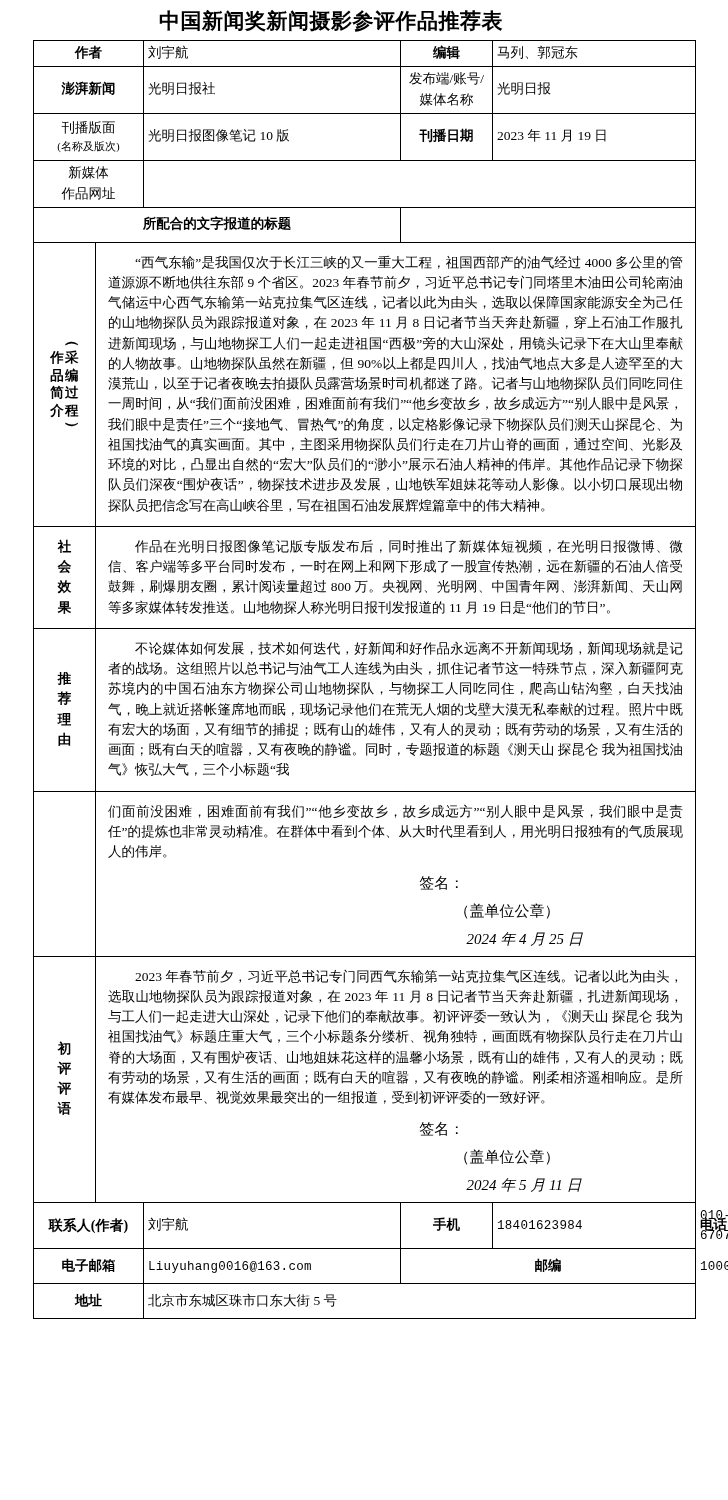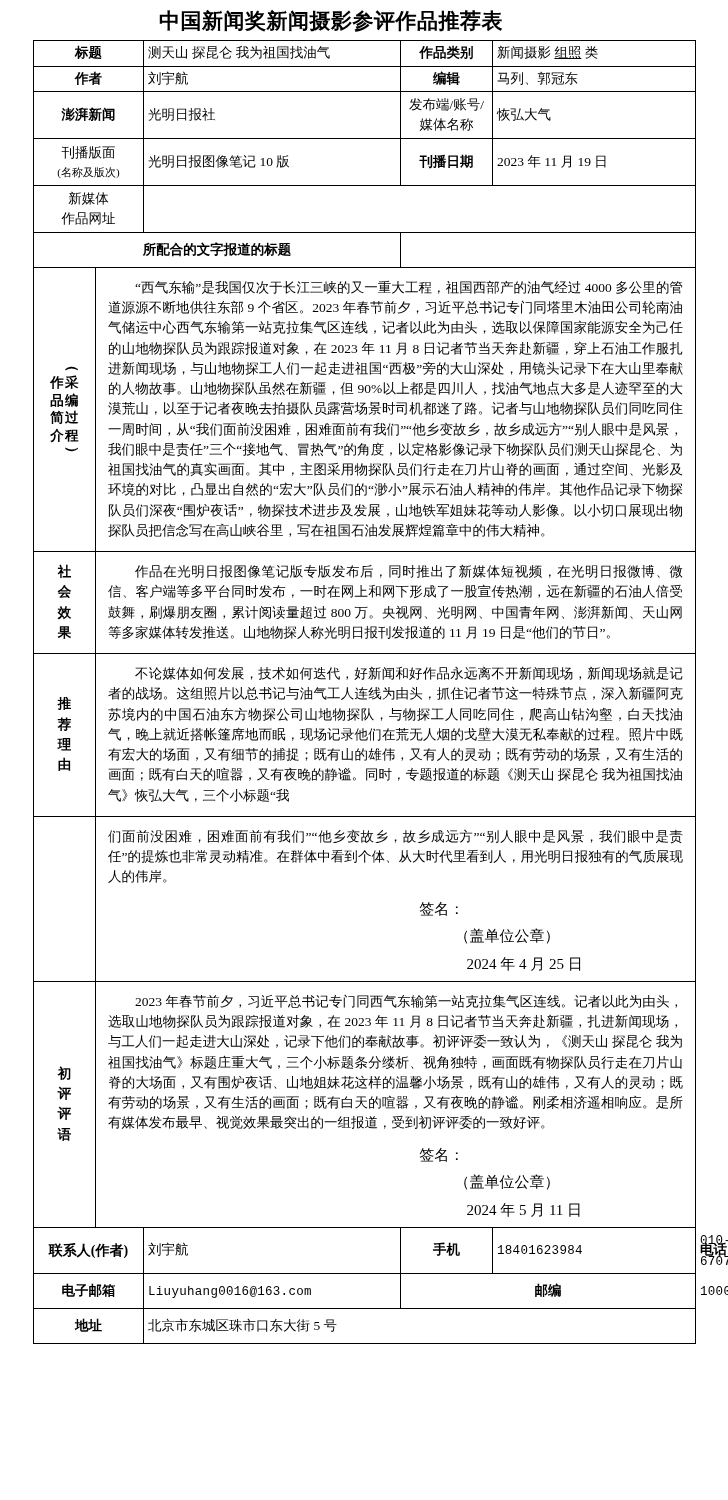--- a/index.html
+++ b/index.html
@@ -125,21 +125,21 @@
     text-indent: 2em;
   }
   .body-text p.noindent { text-indent: 0; }
 
   .sign-block {
     font-size: 15px;
     line-height: 1.85;
   }
   .sign-1 { padding-left: 54%; }
   .sign-2 { padding-left: 60%; }
-  .sign-3 { padding-left: 62%; font-family: "Liberation Serif", serif; }
+  .sign-3 { padding-left: 62%; font-family: "Liberation Serif", serif; font-style: italic; }
 
   .mono-val {
     font-family: "Liberation Mono", "DejaVu Sans Mono", monospace;
     font-size: 12.5px;
     letter-spacing: 0.3px;
   }
 </style>
 </head>
 <body>
 
@@ -150,46 +150,36 @@
   <table class="form">
     <colgroup>
       <col style="width:62px">
       <col style="width:48px">
       <col style="width:257px">
       <col style="width:92px">
       <col style="width:203px">
     </colgroup>
 
     <tbody>
-        <tr>
-      <td class="lbl" colspan="2">标题</td>
-      <td class="val">测天山 探昆仑 我为祖国找油气</td>
-      <td class="lbl">作品类别</td>
-      <td class="val">
-        <span>新闻摄影</span>
-        <u>组照</u>
-        <span>类</span>
-      </td>
-    </tr>
 
     <tr>
       <td class="lbl" colspan="2">作者</td>
       <td class="val">刘宇航</td>
       <td class="lbl">编辑</td>
       <td class="val">马列、郭冠东</td>
     </tr>
 
     <tr>
       <td class="lbl cell-tall" colspan="2">澎湃新闻</td>
       <td class="val">光明日报社</td>
       <td class="lbl-sm">
         <span>发布端/账号/</span><br>
         <span>媒体名称</span>
       </td>
-      <td class="val">恢弘大气</td>
+      <td class="val">光明日报</td>
     </tr>
 
     <tr>
       <td class="lbl-two cell-tall" colspan="2">
         <span>刊播版面</span>
         <span class="sub">(名称及版次)</span>
       </td>
       <td class="val">光明日报图像笔记 10 版</td>
       <td class="lbl">刊播日期</td>
       <td class="val">2023 年 11 月 19 日</td>

